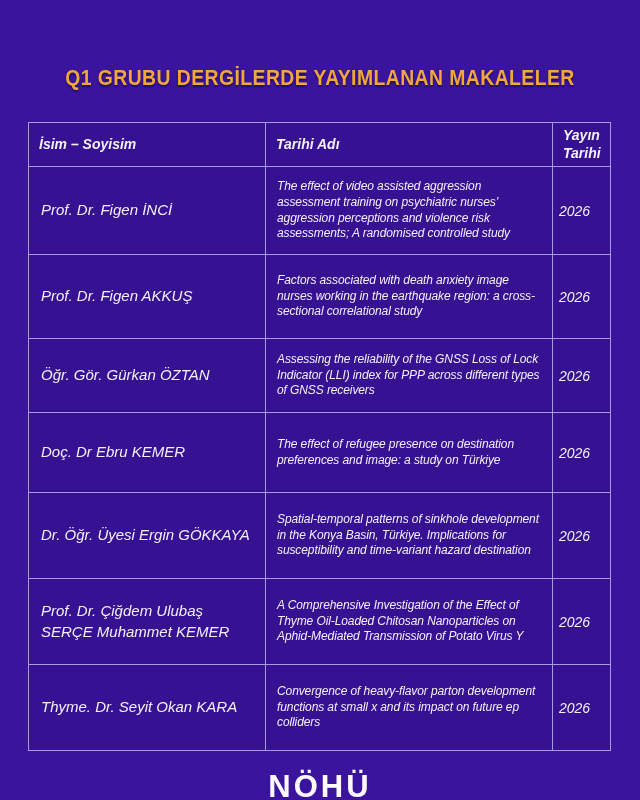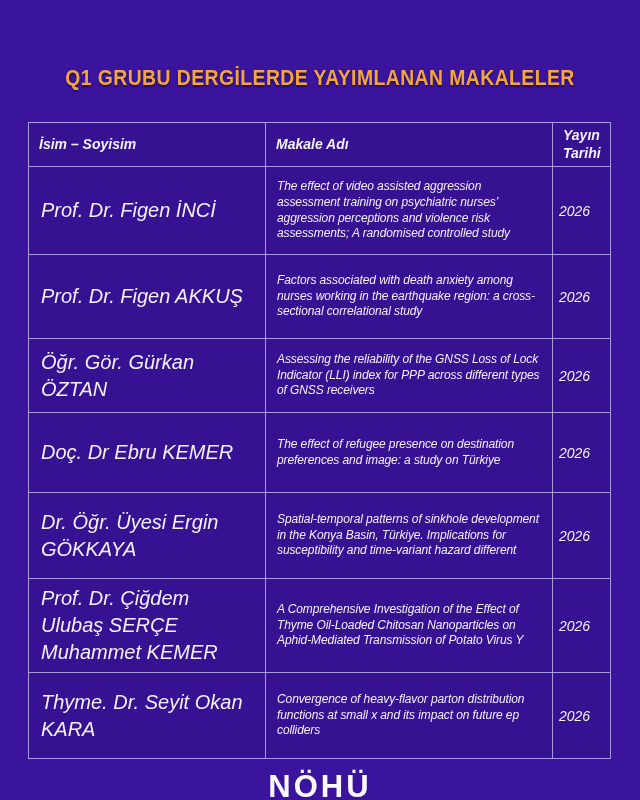--- a/index.html
+++ b/index.html
@@ -47,21 +47,21 @@
   }
   table.articles th {
     font-size: 14px;
     font-weight: 700;
     text-align: left;
     padding: 4px 10px;
     line-height: 1.25;
   }
   thead tr { height: 32px; }
   td.cell-name {
-    font-size: 20px;
+    font-size: 15px;
     line-height: 1.35;
     padding: 6px 12px;
   }
   td.cell-article {
     font-size: 12px;
     line-height: 1.3;
     letter-spacing: -0.1px;
     padding: 8px 11px;
   }
   td.cell-year {
@@ -95,62 +95,62 @@
 
 <table class="articles">
   <colgroup>
     <col style="width:237px">
     <col style="width:287px">
     <col style="width:58px">
   </colgroup>
   <thead>
     <tr>
       <th>İsim – Soyisim</th>
-      <th>Makale Adı</th>
+      <th>Tarihi Adı</th>
       <th>Yayın Tarihi</th>
     </tr>
   </thead>
   <tbody id="rows-body">
   <tr>
     <td class="cell-name">Prof. Dr. Figen İNCİ</td>
     <td class="cell-article">The effect of video assisted aggression assessment training on psychiatric nurses’ aggression perceptions and violence risk assessments; A randomised controlled study</td>
     <td class="cell-year">2026</td>
   </tr>
 
   <tr>
     <td class="cell-name">Prof. Dr. Figen AKKUŞ</td>
-    <td class="cell-article">Factors associated with death anxiety among nurses working in the earthquake region: a cross-sectional correlational study</td>
+    <td class="cell-article">Factors associated with death anxiety image nurses working in the earthquake region: a cross-sectional correlational study</td>
     <td class="cell-year">2026</td>
   </tr>
 
   <tr>
     <td class="cell-name">Öğr. Gör. Gürkan ÖZTAN</td>
     <td class="cell-article">Assessing the reliability of the GNSS Loss of Lock Indicator (LLI) index for PPP across different types of GNSS receivers</td>
     <td class="cell-year">2026</td>
   </tr>
 
   <tr>
     <td class="cell-name">Doç. Dr Ebru KEMER</td>
     <td class="cell-article">The effect of refugee presence on destination preferences and image: a study on Türkiye</td>
     <td class="cell-year">2026</td>
   </tr>
 
   <tr>
     <td class="cell-name">Dr. Öğr. Üyesi Ergin GÖKKAYA</td>
-    <td class="cell-article">Spatial-temporal patterns of sinkhole development in the Konya Basin, Türkiye. Implications for susceptibility and time-variant hazard different</td>
+    <td class="cell-article">Spatial-temporal patterns of sinkhole development in the Konya Basin, Türkiye. Implications for susceptibility and time-variant hazard destination</td>
     <td class="cell-year">2026</td>
   </tr>
 
   <tr>
     <td class="cell-name">Prof. Dr. Çiğdem Ulubaş SERÇE Muhammet KEMER</td>
     <td class="cell-article">A Comprehensive Investigation of the Effect of Thyme Oil-Loaded Chitosan Nanoparticles on Aphid-Mediated Transmission of Potato Virus Y</td>
     <td class="cell-year">2026</td>
   </tr>
 
   <tr>
     <td class="cell-name">Thyme. Dr. Seyit Okan KARA</td>
-    <td class="cell-article">Convergence of heavy-flavor parton distribution functions at small x and its impact on future ep colliders</td>
+    <td class="cell-article">Convergence of heavy-flavor parton development functions at small x and its impact on future ep colliders</td>
     <td class="cell-year">2026</td>
   </tr>
 </tbody>
 </table>
 
 <div class="footer-logo">NÖHÜ</div>
 
 </body></html>

